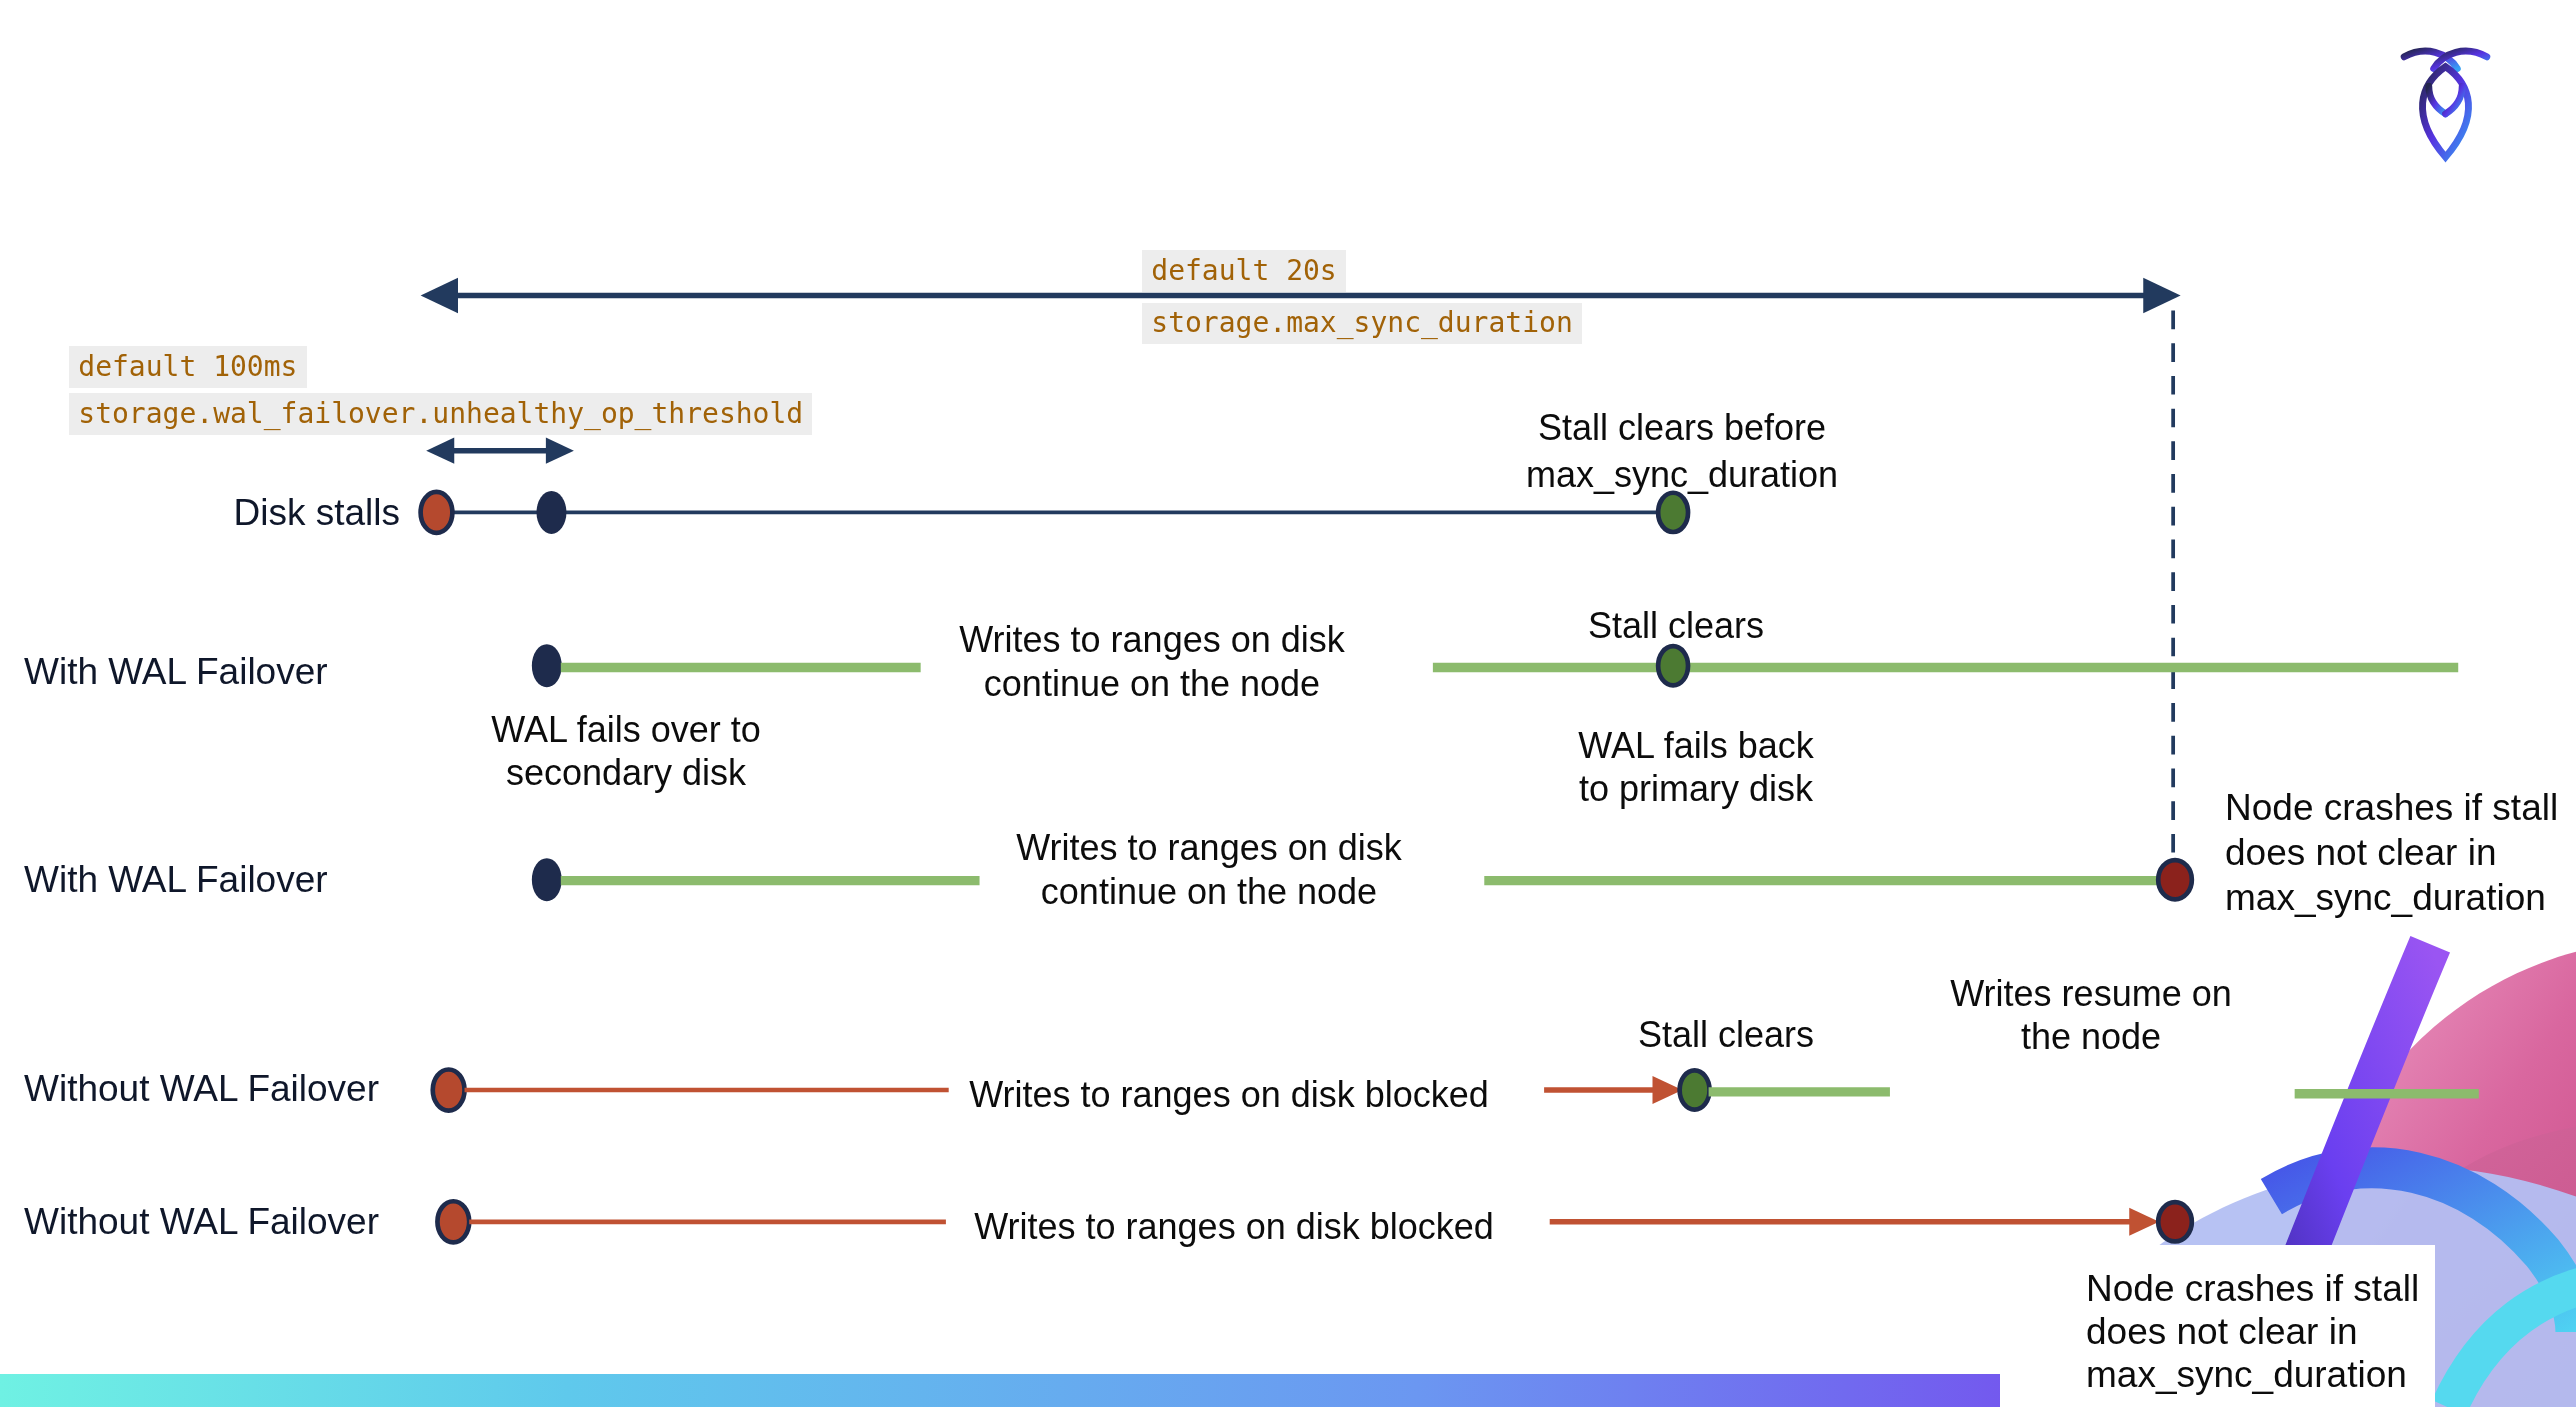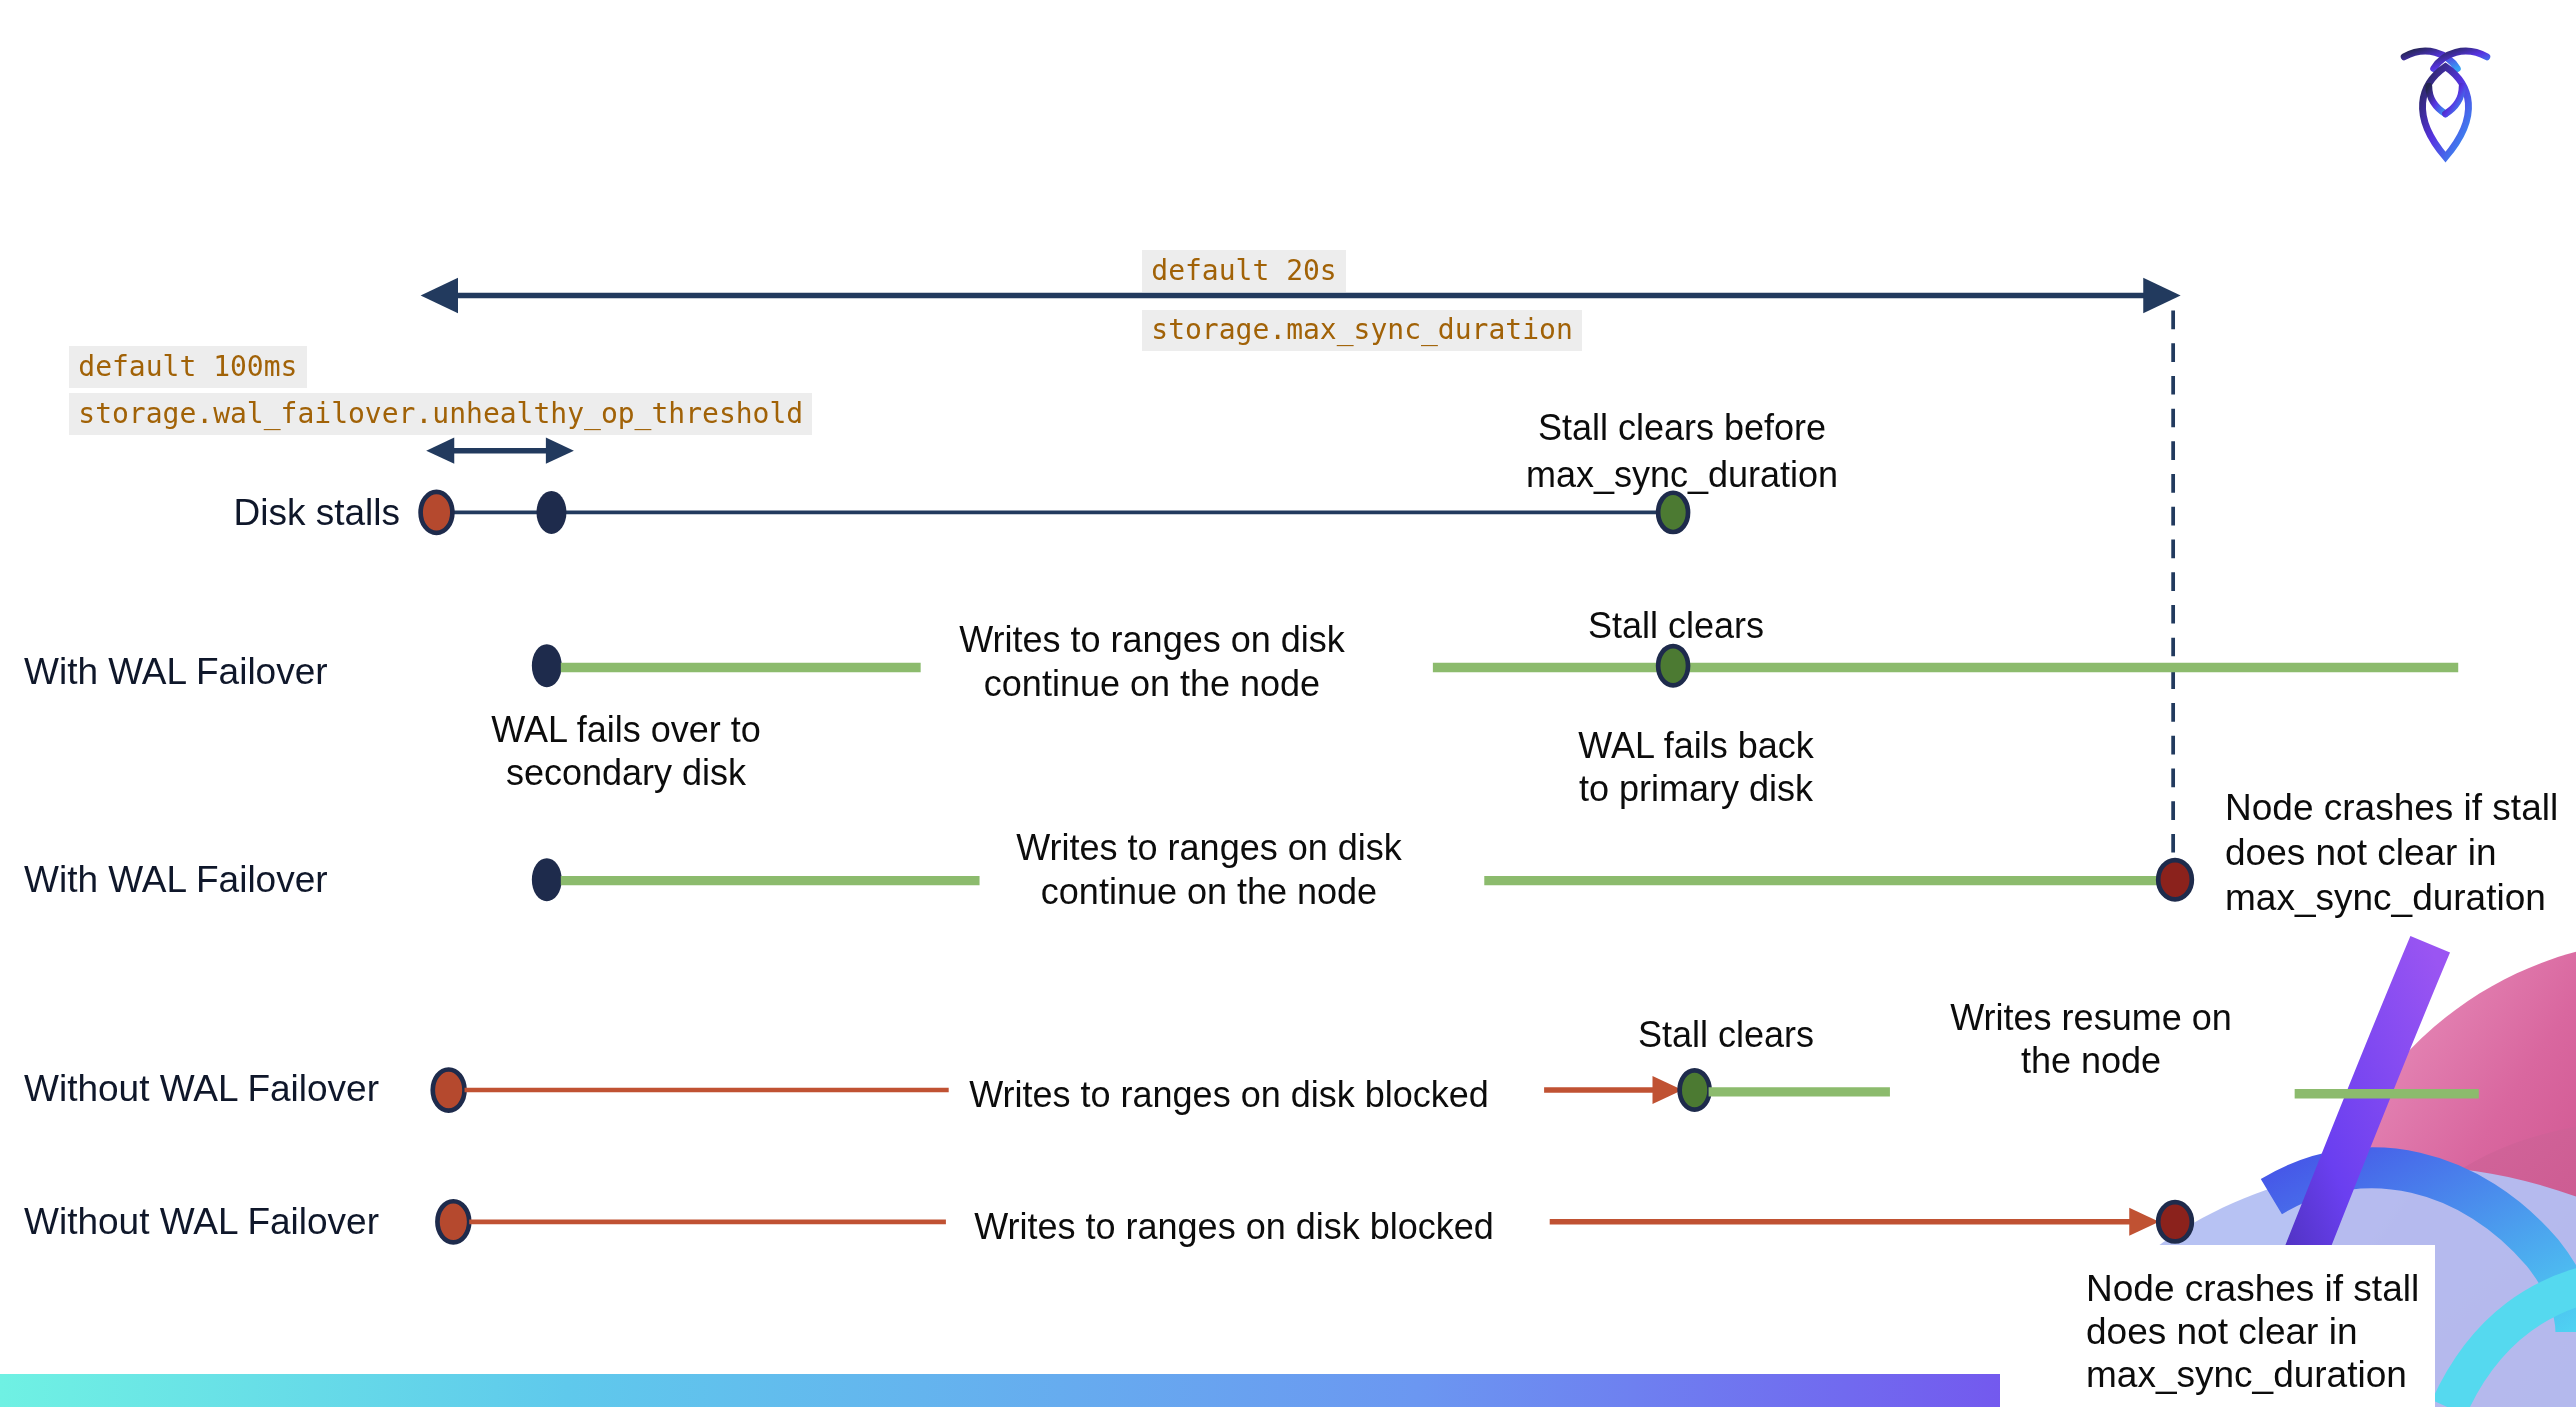--- a/index.html
+++ b/index.html
@@ -115,21 +115,21 @@
       <path d="M92,14 C70,2 48,10 38,26"></path>
       <path d="M50,24 C76,42 86,74 50,116 C14,74 24,42 50,24 Z"></path>
       <path d="M50,116 L50,72"></path>
       <path d="M50,72 C40,66 33,56 33,44"></path>
       <path d="M50,72 C60,66 67,56 67,44"></path>
     </g>
   </svg>
 
   <div class="abs" style="left:1142px;top:250px;">
     <span class="mono-tag">default 20s</span><br>
-    <span class="mono-tag" style="margin-top:18px;">storage.max_sync_duration</span>
+    <span class="mono-tag" style="margin-top:11px;">storage.max_sync_duration</span>
   </div>
 
   <div class="abs" style="left:41px;top:346px;padding-left:28px;">
     <span class="mono-tag">default 100ms</span><br>
     <span class="mono-tag" style="margin-top:5.6px;">storage.wal_failover.unhealthy_op_threshold</span>
   </div>
 
   <div class="abs lbl rightalign" style="left:0px;top:490px;width:400px;">Disk stalls</div>
   <div class="abs note ctr" style="left:1682px;top:404px;">
     <span style="display:block;">Stall clears before</span>
@@ -158,21 +158,21 @@
   </div>
   <div class="abs crash" style="left:2225px;top:785px;">
     <span style="display:block;">Node crashes if stall</span>
     <span style="display:block;">does not clear in</span>
     <span style="display:block;">max_sync_duration</span>
   </div>
 
   <div class="abs lbl" style="left:24px;top:1066px;">Without WAL Failover</div>
   <div class="abs note ctr" style="left:1229px;top:1071px;">Writes to ranges on disk  blocked</div>
   <div class="abs note ctr" style="left:1726px;top:1011px;">Stall clears</div>
-  <div class="abs note ctr" style="left:2091px;top:996px;line-height:43px;text-align:center;">
+  <div class="abs note ctr" style="left:2091px;top:972px;line-height:43px;text-align:center;">
     <span style="display:block;">Writes resume on</span>
     <span style="display:block;">the node</span>
   </div>
 
   <div class="abs lbl" style="left:24px;top:1199px;">Without WAL Failover</div>
   <div class="abs note ctr" style="left:1234px;top:1203px;">Writes to ranges on disk  blocked</div>
 
   <div class="abs card" style="left:2000px;top:1245px;width:435px;height:163px;">
     <div class="crash" style="padding:22.4px 0 0 86px;line-height:43px;">
       <span style="display:block;">Node crashes if stall</span>

